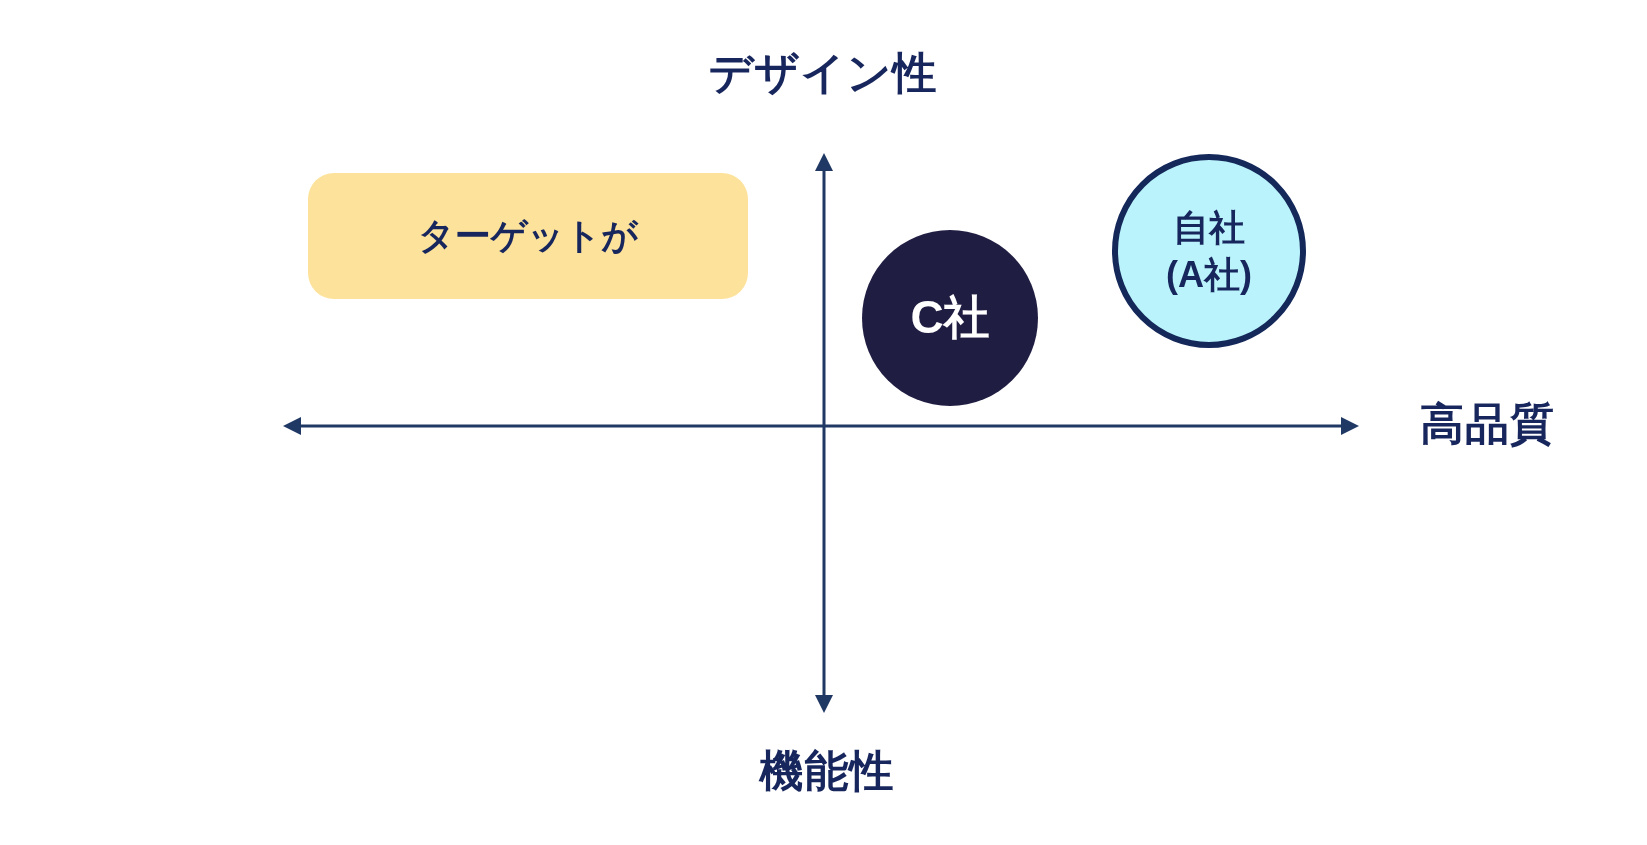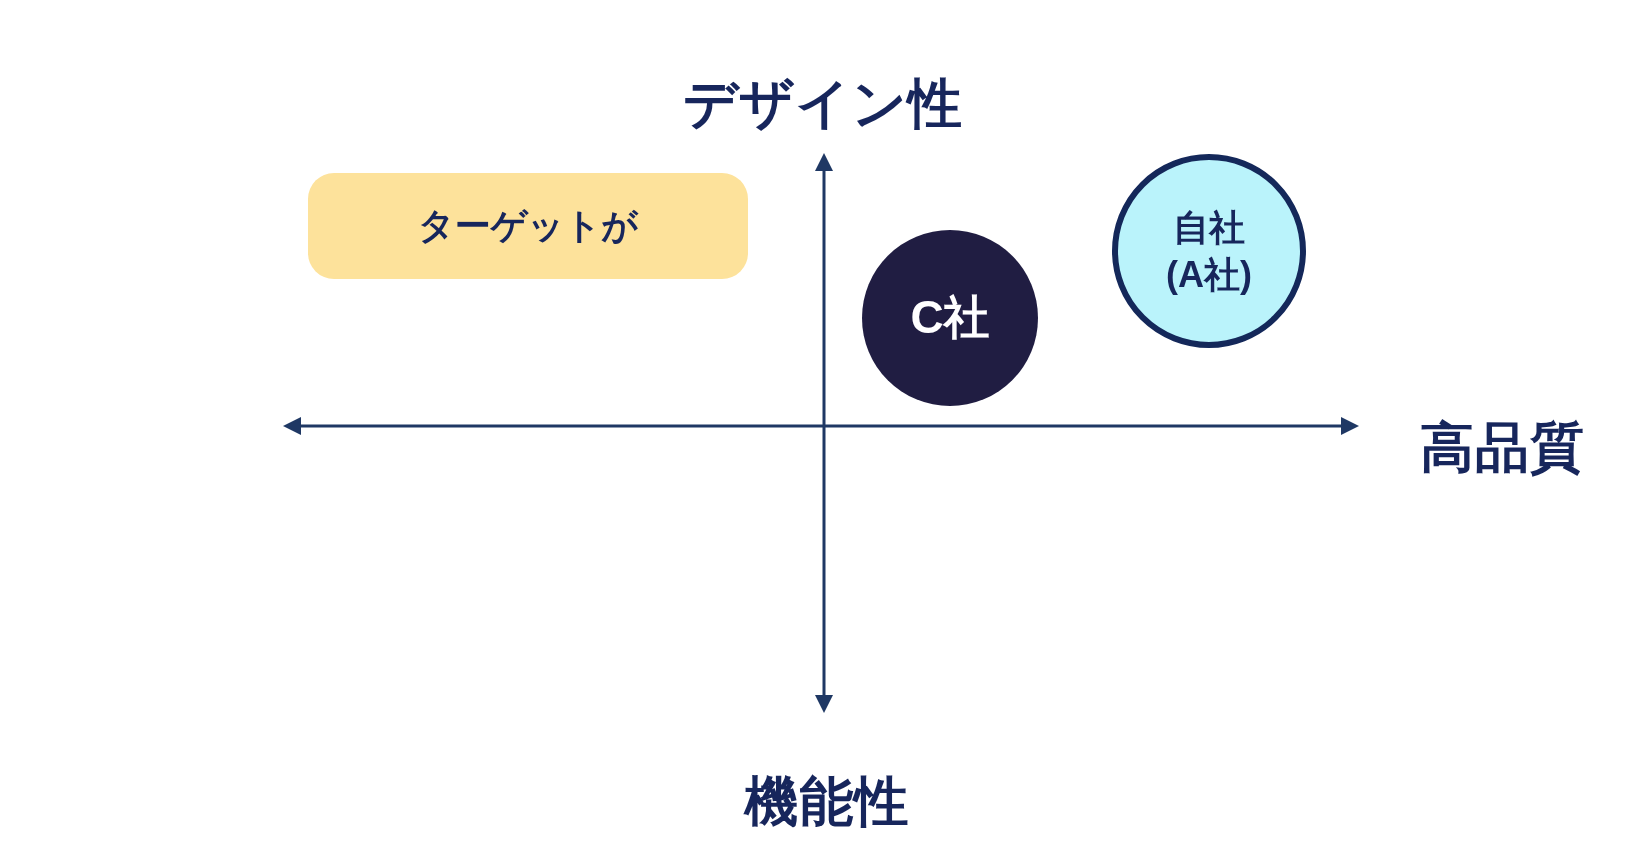--- a/index.html
+++ b/index.html
@@ -7,34 +7,33 @@
     position:relative;
     width:1647px;height:845px;
     background:#ffffff;
     font-family:"Liberation Sans", sans-serif;
     overflow:hidden;
   }
   .axis-svg{position:absolute;left:0;top:0;width:1647px;height:845px;}
   .axis-label{
     position:absolute;
     font-weight:bold;
-    font-size:54px;
+    font-size:44px;
     color:#17265C;
     white-space:nowrap;
     letter-spacing:1px;
-    margin-top:24px;
   }
   .axis-label.top{left:823px;top:44px;transform:translateX(-50%);}
   .axis-label.bottom{left:827px;top:742px;transform:translateX(-50%);}
   .axis-label.left{left:70px;top:426px;transform:translateY(-52%);}
   .axis-label.right{left:1420px;top:426px;transform:translateY(-52%);}
   .callout{
     position:absolute;
     left:308px;top:173px;
-    width:440px;height:106px;
+    width:440px;height:126px;
     background:#FDE29B;
     border-radius:26px;
     display:flex;flex-direction:column;
     align-items:center;justify-content:center;
     color:#17265C;font-weight:bold;
     font-size:36px;line-height:52px;
     text-align:center;
   }
   .bubble{
     position:absolute;

